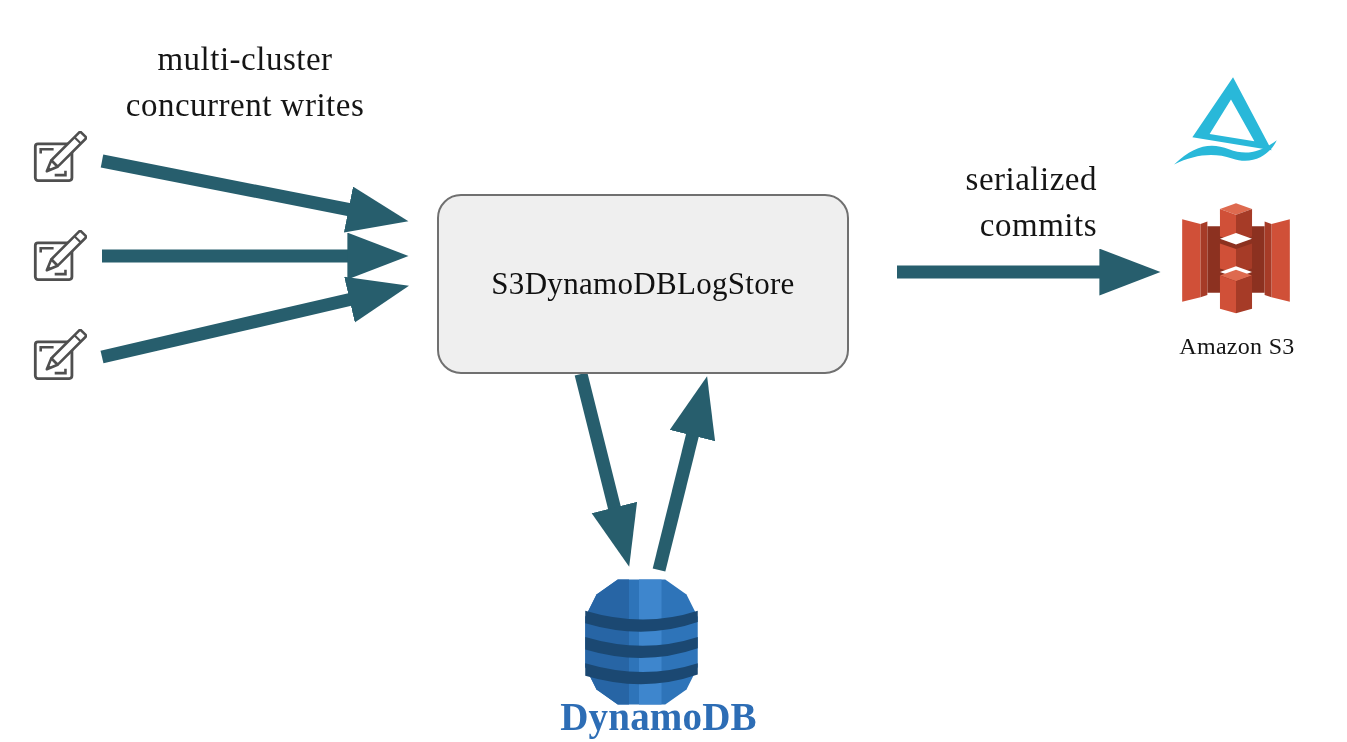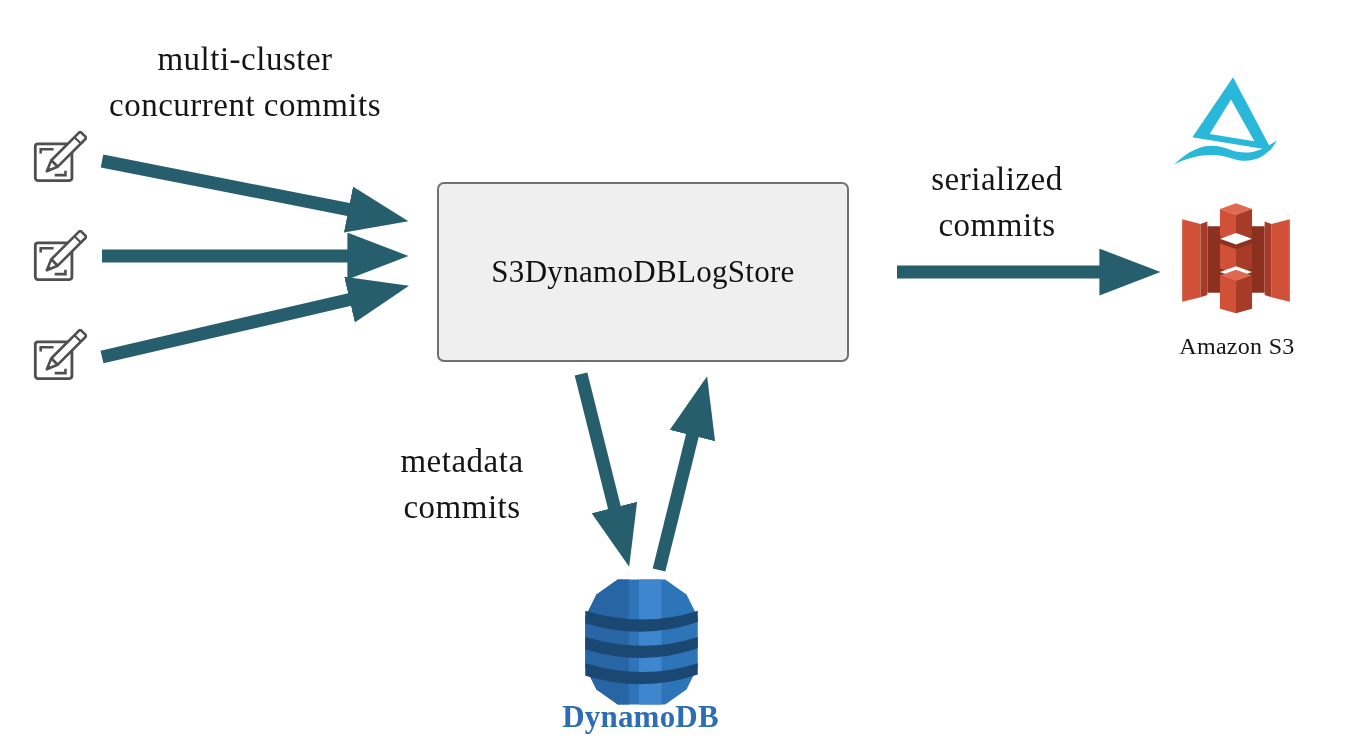--- a/index.html
+++ b/index.html
@@ -15,39 +15,39 @@
   .abs{position:absolute;}
   .label{
     text-align:center;
     color:var(--c-text,#151515);
     font-size:33px;
     line-height:46px;
     letter-spacing:0.5px;
     white-space:nowrap;
   }
   #top-label{left:85px;top:16px;width:320px;}
-  #serialized-label{left:897px;top:136px;width:200px;}
+  #serialized-label{left:897px;top:136px;width:200px;text-align:right;}
   #metadata-label{left:362px;top:418px;width:200px;}
 
   #log-store-box{
-    left:437px;top:162px;width:412px;height:180px;
+    left:437px;top:174px;width:412px;height:180px;
     background:var(--c-box-fill,#efefef);
     border:2px solid var(--c-box-border,#707070);
-    border-radius:7px;
+    border-radius:24px;
     box-sizing:border-box;
     display:flex;align-items:center;justify-content:center;
   }
   #log-store-box .box-text{
     font-size:31px;letter-spacing:0.3px;color:#111;
   }
 
   #s3-caption{left:1137px;top:303px;width:200px;font-size:24px;letter-spacing:0.3px;}
   #dynamodb-caption{
-    left:533px;top:674px;width:215px;
-    font-size:31px;font-weight:bold;
+    left:551px;top:674px;width:215px;
+    font-size:39px;font-weight:bold;
     color:var(--c-dynamodb-text,#2d6db5);
     letter-spacing:0.2px;
   }
 
   
   .s-arrow{stroke:var(--c-arrow,#275e6d);}
   .f-arrow{fill:var(--c-arrow,#275e6d);}
   .st-icon{stroke:var(--c-icon-stroke,#4f4f4f);}
   .f-icon{fill:var(--c-icon-stroke,#4f4f4f);}
   .f-delta{fill:var(--c-delta-logo,#29b8d9);}
@@ -60,21 +60,21 @@
   .f-dynd{fill:var(--c-dynamodb-blue-dark,#2765a5);}
   .f-band{fill:var(--c-dynamodb-band,#1b4872);}
 </style>
 </head>
 <body>
 
 <div id="stage">
 
   <div class="abs label" id="top-label">
     <div>multi-cluster</div>
-    <div>concurrent commits</div>
+    <div>concurrent writes</div>
   </div>
 
   <svg class="abs" style="left:31px;top:111px" width="56" height="56" viewBox="0 0 52 52">
     <rect x="4" y="12" width="34" height="34" rx="2.5" fill="none" class="st-icon" stroke-width="2.6"></rect>
     <path d="M9,21 L9,17 L21,17" fill="none" class="st-icon" stroke-width="2.4"></path>
     <path d="M22,41 L32,41 L32,37" fill="none" class="st-icon" stroke-width="2.4"></path>
     <g transform="rotate(45 26 26)">
       <rect x="21.8" y="-6" width="8.4" height="38" rx="1.5" fill="#ffffff" class="st-icon" stroke-width="2.4"></rect>
       <line x1="21.8" y1="1.5" x2="30.2" y2="1.5" class="st-icon" stroke-width="2"></line>
       <path d="M21.8,32 L30.2,32 L26,42 Z" fill="#ffffff" class="st-icon" stroke-width="2.4" stroke-linejoin="round"></path>
@@ -120,24 +120,20 @@
 
   <div class="abs" id="log-store-box">
     <span class="box-text">S3DynamoDBLogStore</span>
   </div>
 
   <div class="abs label" id="serialized-label">
     <div>serialized</div>
     <div>commits</div>
   </div>
 
-  <div class="abs label" id="metadata-label">
-    <div>metadata</div>
-    <div>commits</div>
-  </div>
 
   <svg class="abs" style="left:1170px;top:55px" width="122" height="108" viewBox="0 0 120 106">
     <path class="f-delta" fill-rule="evenodd" d="M62,2 L100,74 L22,61 Z  M60,24 L83,65 L39,58 Z"></path>
     <path class="f-delta" d="M4,88 C24,69 40,66 58,73 C74,79 88,77 105,64 C98,79 81,89 61,82 C43,76 24,78 4,88 Z"></path>
   </svg>
 
   <svg class="abs" style="left:1166px;top:181px" width="140" height="126" viewBox="0 0 110 110">
 
     <polygon class="f-s3deep" points="30,22 80,22 80,80 30,80"></polygon>
 

